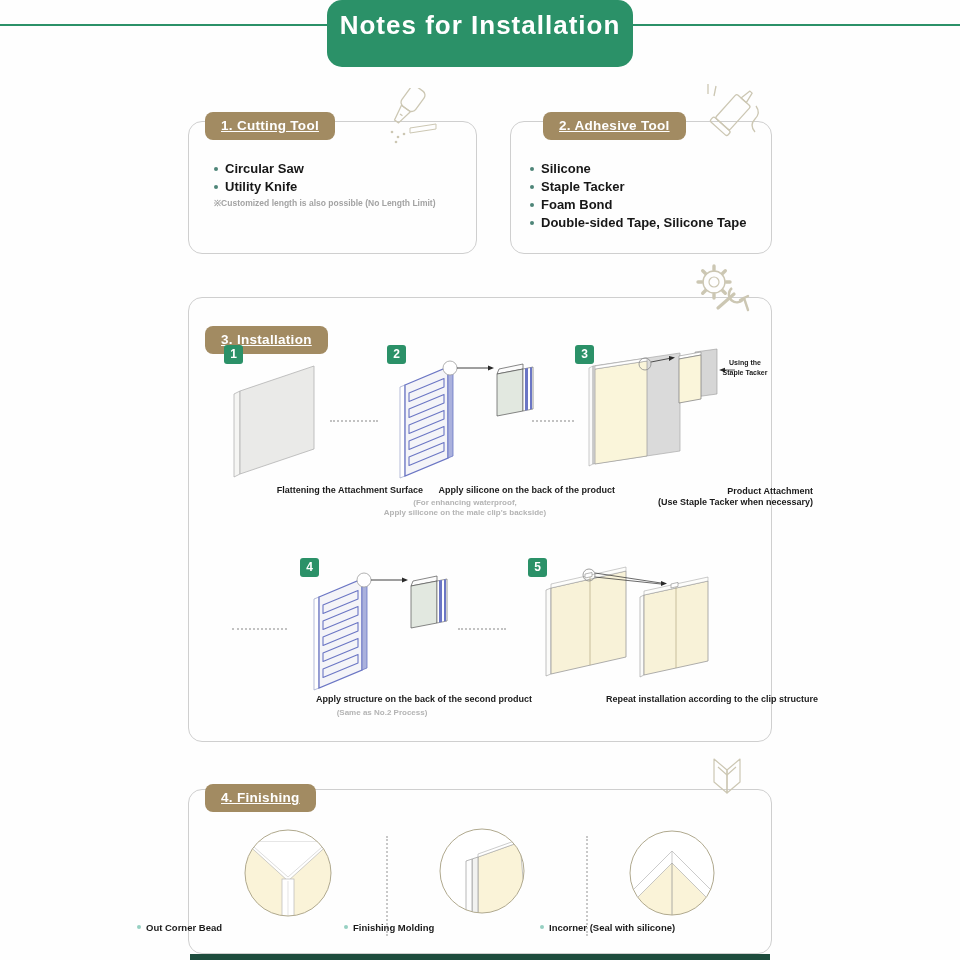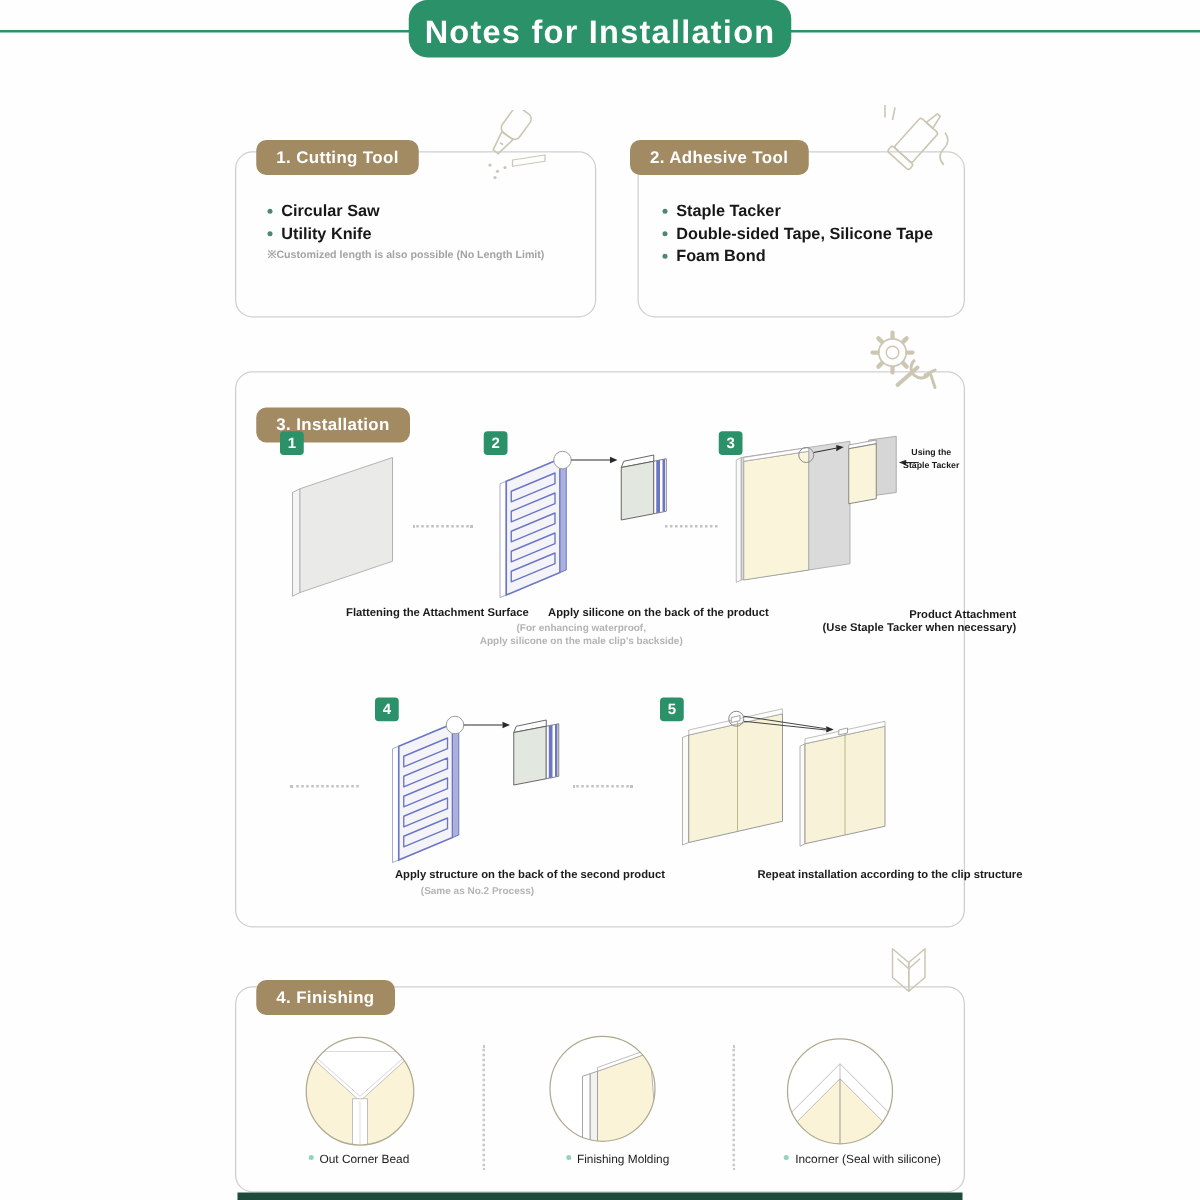--- a/index.html
+++ b/index.html
@@ -1,42 +1,42 @@
 <!DOCTYPE html>
 <html><head>
 <meta charset="utf-8">
 <style>
   html,body{margin:0;padding:0;background:#ffffff;}
   .page{position:relative;width:960px;height:960px;background:#fefefe;overflow:hidden;
         font-family:"Liberation Sans",sans-serif;}
   .abs{position:absolute;}
   
   .header-line{left:0;top:24px;width:960px;height:2px;background:#2B9168;}
-  .header-badge{left:327px;top:0;width:306px;height:46px;background:#2B9168;border-radius:15px;
+  .header-badge{left:327px;top:0;width:306px;height:67px;background:#2B9168;border-radius:15px;
                 color:#fff;font-size:26px;font-weight:bold;text-align:center;line-height:51px;letter-spacing:1px;}
   
   .panel{border:1.5px solid #cfcfcf;border-radius:14px;background:transparent;}
   .sec-badge{height:28px;line-height:28px;padding:0 16px;background:#A28B62;color:#fff;
-             font-size:13.5px;font-weight:bold;border-radius:8px;letter-spacing:.3px;}
+             font-size:13.5px;font-weight:bold;border-radius:8px;letter-spacing:.3px;text-decoration:underline;}
   
   .tool-list{font-size:13px;font-weight:bold;color:#171717;}
   .tool-list .row{line-height:18px;white-space:nowrap;}
   .blt{display:inline-block;width:4px;height:4px;border-radius:50%;background:#4e8578;
        margin-right:7px;vertical-align:2px;}
   .note{font-size:8.5px;color:#a3a3a3;font-weight:bold;white-space:nowrap;}
   
   .step-num{width:19px;height:19px;background:#2B9168;border-radius:3px;color:#fff;
             font-size:12px;font-weight:bold;text-align:center;line-height:19px;}
   .dots{border-top:2px dotted #c2c2c2;height:0;}
   .vdots{border-left:2px dotted #c8c8c8;width:0;height:100px;}
   .cap{font-size:9px;font-weight:bold;color:#1b1b1b;text-align:right;width:300px;white-space:nowrap;}
   .sub{font-size:8px;font-weight:bold;color:#b4b4b4;text-align:center;width:300px;white-space:nowrap;}
   .anno{font-size:7px;font-weight:bold;color:#1b1b1b;text-align:center;line-height:10px;width:54px;}
   
-  .blabel{font-size:9.5px;font-weight:normal;color:#1b1b1b;text-align:center;width:300px;white-space:nowrap;}
+  .blabel{font-size:9.5px;font-weight:bold;color:#1b1b1b;width:300px;white-space:nowrap;}
   .blt2{display:inline-block;width:4px;height:4px;border-radius:50%;background:#96d0c2;
         margin-right:5px;vertical-align:2px;}
   .bottom-bar{left:190px;top:954px;width:580px;height:6px;background:#1D4C3D;}
   svg{display:block;}
 </style>
 </head>
 <body>
 
 <div class="page">
 
@@ -61,37 +61,38 @@
         <circle cx="28" cy="54" r="1.3"></circle>
     </g>
   </svg>
   <div class="abs tool-list" style="left:214px;top:160px;">
     <div class="row"><span class="blt"></span><span>Circular Saw</span></div>
     <div class="row"><span class="blt"></span><span>Utility Knife</span></div>
   </div>
   <div class="abs note" style="left:214px;top:197px;">※Customized length is also possible (No Length Limit)</div>
 
   <div class="abs panel" style="left:510px;top:121px;width:260px;height:131px;"></div>
-  <div class="abs sec-badge" style="left:504px;top:112px;">2. Adhesive Tool</div>
+  <div class="abs sec-badge" style="left:543px;top:112px;">2. Adhesive Tool</div>
   <svg class="abs" style="left:696px;top:84px;" width="72" height="62" viewBox="0 0 72 62">
     <g fill="none" stroke="#ccc7b3" stroke-width="1.3" stroke-linejoin="round">
       <g transform="rotate(42 36 30)">
         <rect x="26" y="12" width="19" height="32" rx="2"></rect>
         <rect x="24" y="44" width="23" height="6" rx="2"></rect>
         <polygon points="32,12 39,12 37,1 34,1"></polygon>
       </g>
       <path d="M60,22 q5,7 -1,13 q-6,6 0,13"></path>
       <line x1="12" y1="0" x2="12" y2="10"></line>
       <line x1="20" y1="2" x2="18" y2="12"></line>
     </g>
   </svg>
   <div class="abs tool-list" style="left:530px;top:160px;">
+    <div class="row"><span class="blt"></span><span>Silicone</span></div>
     <div class="row"><span class="blt"></span><span>Staple Tacker</span></div>
+    <div class="row"><span class="blt"></span><span>Foam Bond</span></div>
     <div class="row"><span class="blt"></span><span>Double-sided Tape, Silicone Tape</span></div>
-    <div class="row"><span class="blt"></span><span>Foam Bond</span></div>
   </div>
 
   <div class="abs panel" style="left:188px;top:297px;width:582px;height:443px;"></div>
   <div class="abs sec-badge" style="left:205px;top:294px;margin-top:32px;">3. Installation</div>
   <svg class="abs" style="left:690px;top:260px;" width="64" height="62" viewBox="0 0 64 62">
     <g fill="none" stroke="#ccc7b3">
       <circle cx="24" cy="22" r="11" stroke-width="1.4"></circle>
       <circle cx="24" cy="22" r="5" stroke-width="1.2"></circle>
       <g stroke-width="3.4" stroke-linecap="round">
         <line x1="36" y1="22" x2="40" y2="22"></line>

